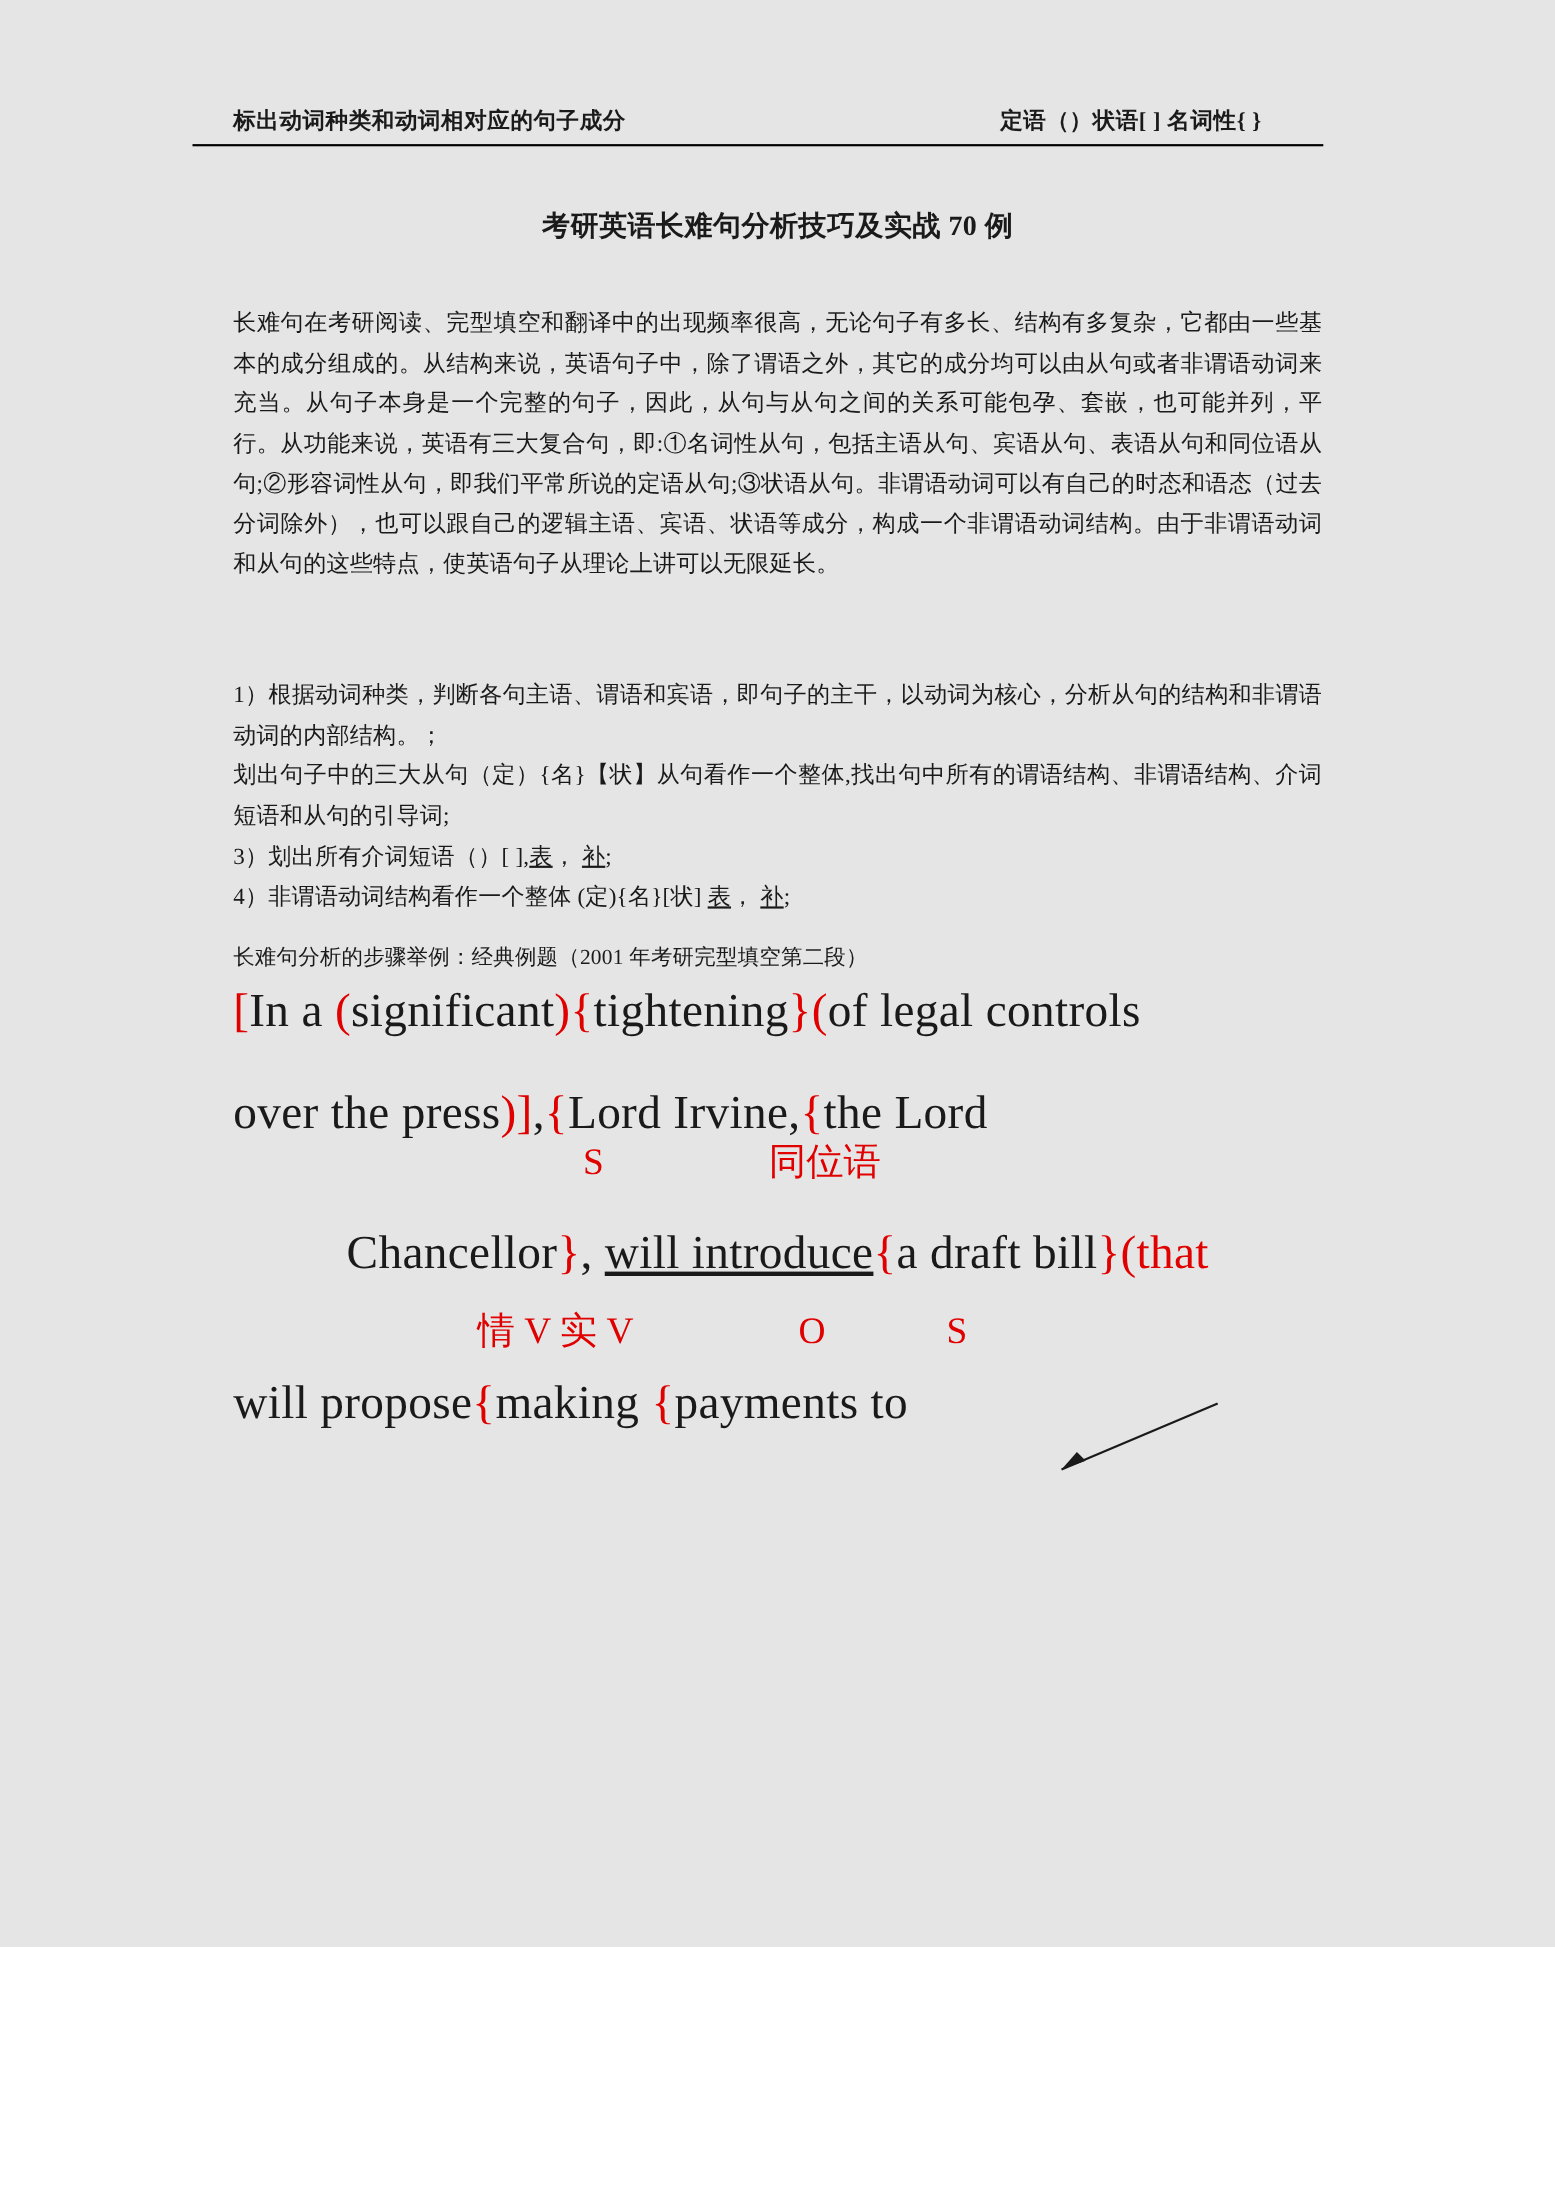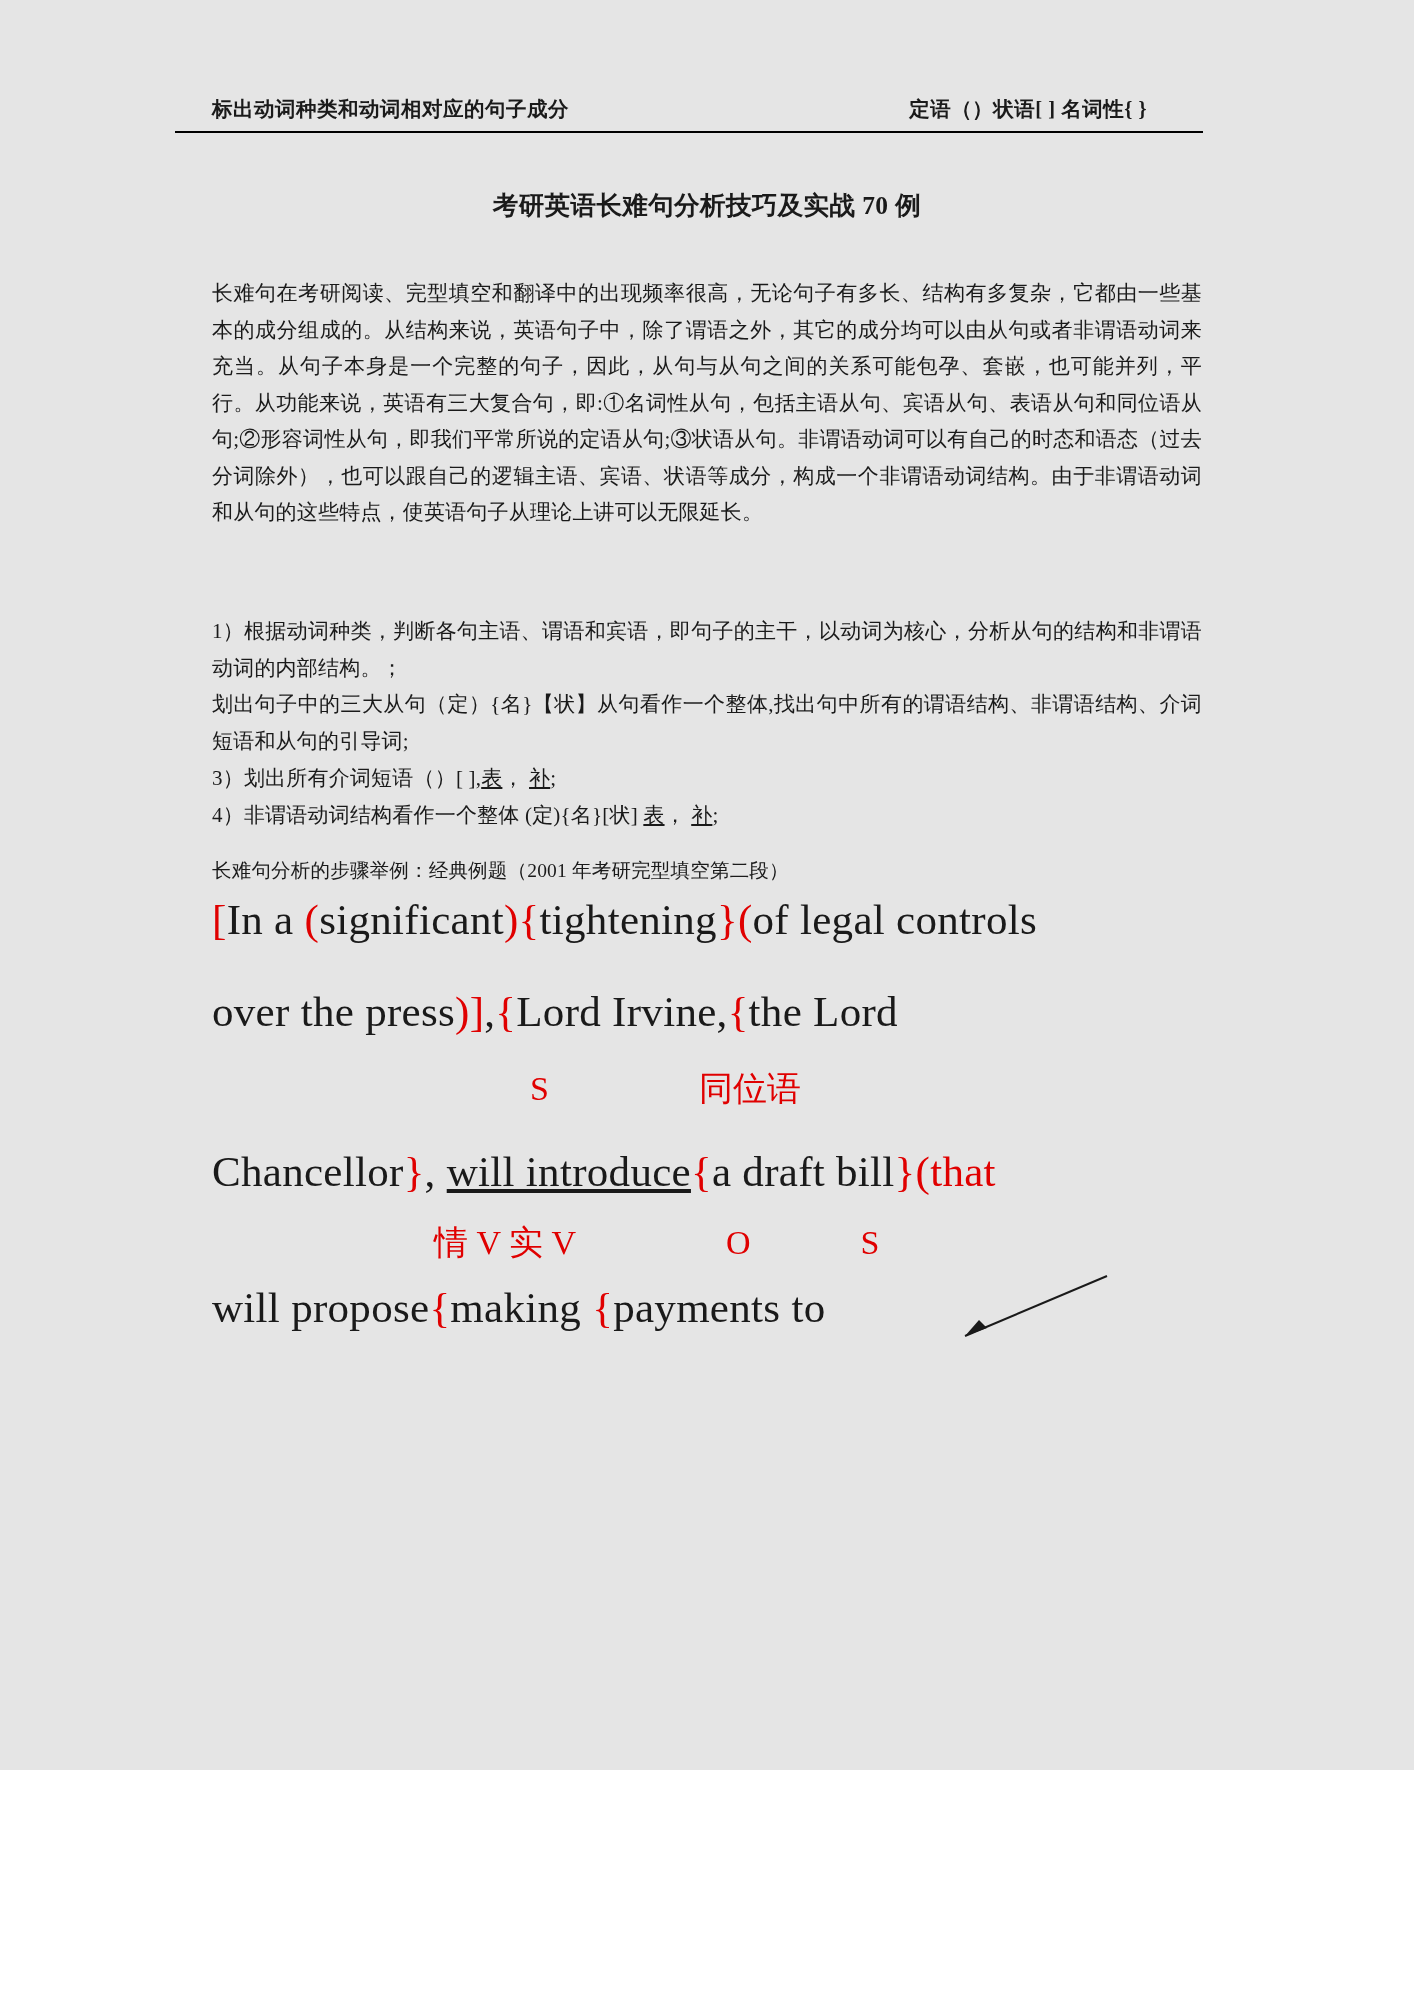--- a/index.html
+++ b/index.html
@@ -113,22 +113,22 @@
     white-space: pre;
     color: #e00000;
     font-size: 34px;
     line-height: 40px;
   }
   .ul { text-decoration: underline; }
 
   .row1 { margin-top: 0px; }
   .row1-mark { margin-top: 34px; padding-left: 4px; }
   .row2 { margin-top: 42px; }
-  .row2-mark { margin-top: 32px; padding-left: 318px; }
-  .row3 { margin-top: 38px; }
+  .row2-mark { padding-left: 318px; }
+  .row3 { margin-top: 38px; text-align: center; }
   .row3-mark { margin-top: 26px; padding-left: 222px; }
   .row4 { margin-top: 20px; }
   .row4-mark { margin-top: 30px; padding-left: 16px; }
 
   .mark-row .sp-a { padding-left: 150px; }
   .mark-row .sp-b { padding-left: 110px; }
 
   
   .arrow-wrap {
     position: absolute;

